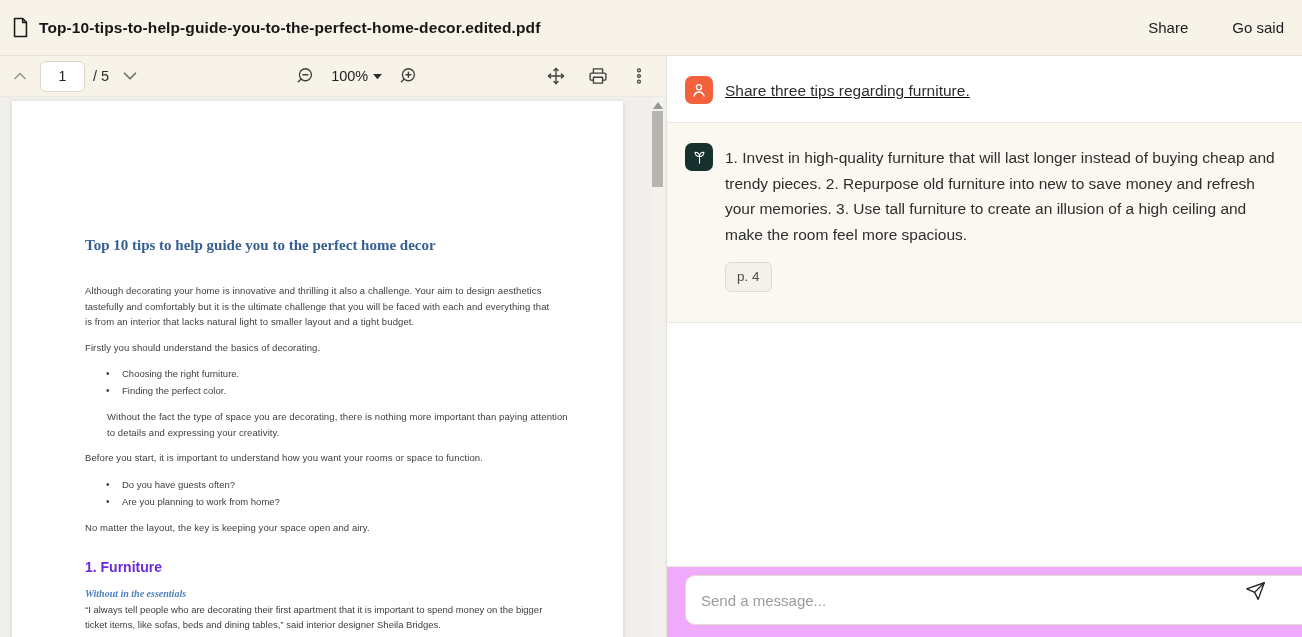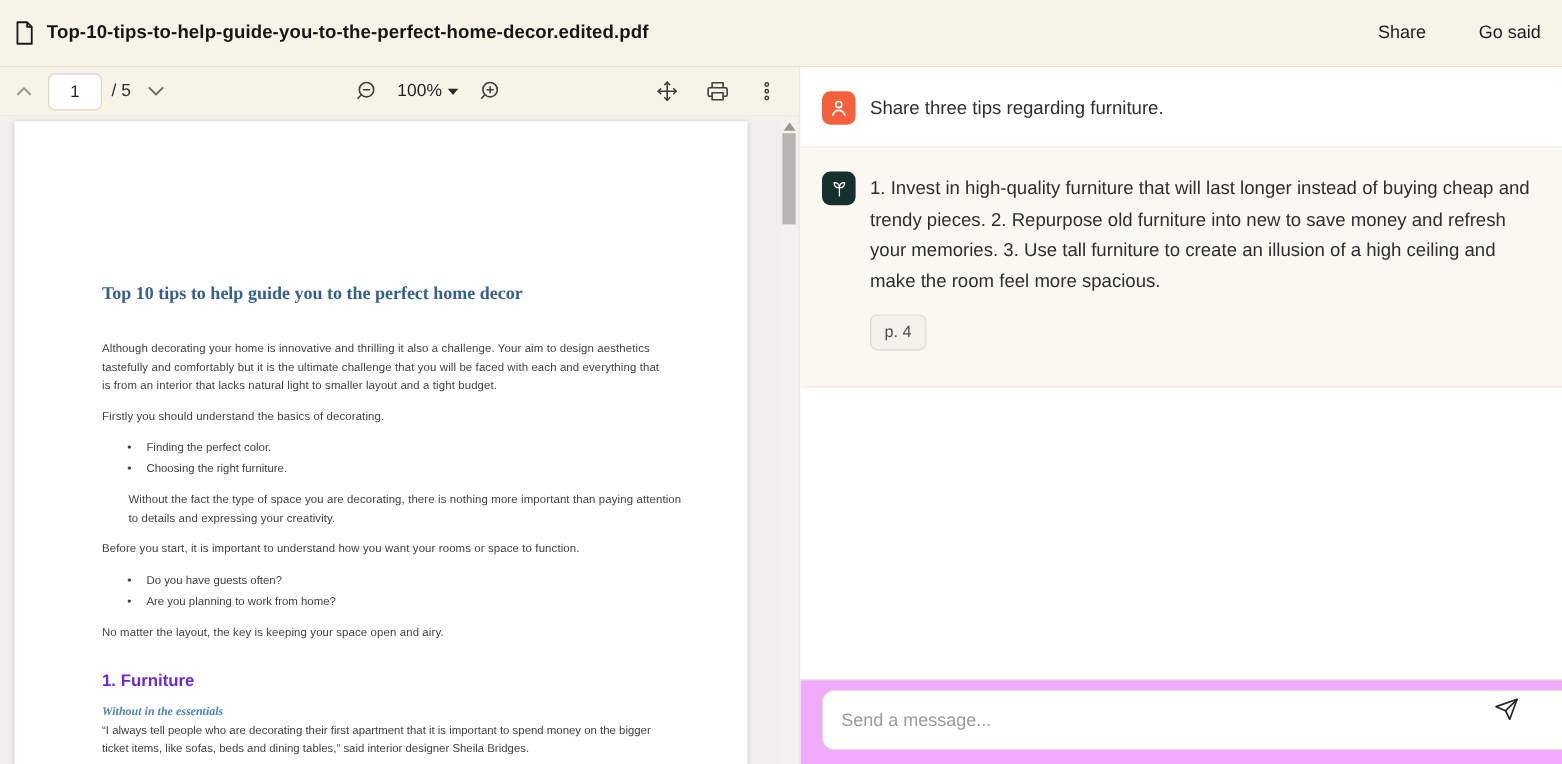--- a/index.html
+++ b/index.html
@@ -50,21 +50,21 @@
   .doc-quote { font-size:9.5px; line-height:14.5px; }
 
   .pdf-scrollbar { position:absolute; right:2px; top:0; width:13px; height:100%; background:#f3f1ed; }
   .sb-arrow-up { width:0; height:0; margin:5px auto 2px auto; border-left:5px solid transparent;
                  border-right:5px solid transparent; border-bottom:7px solid #97968f; }
   .sb-thumb { width:11px; margin:0 auto; height:76px; background:#b6b5b1; }
 
   
   .chat-pane { flex:1; display:flex; flex-direction:column; background:#fff; min-width:0; overflow:hidden; }
   .msg { display:flex; align-items:flex-start; gap:12px; padding:20px 18px; }
-  .msg-user { background:#fff; border-bottom:1px solid #ebe9e1; padding-bottom:18px; }
+  .msg-user { background:#fff; border-bottom:1px solid #ebe9e1; padding-bottom:18px;text-decoration:underline; }
   .msg-ai { background:#faf8f1; border-bottom:1px solid #eae7dd; padding-bottom:30px; }
   .avatar { width:28px; height:28px; border-radius:7px; flex:0 0 28px; display:flex; align-items:center; justify-content:center; }
   .avatar-user { background:#f2603c; }
   .avatar-ai { background:#16302d; }
   .msg-body { max-width:578px; }
   .msg-text { font-size:15.5px; line-height:25.5px; color:#2e2e2e; margin-top:2px; }
   .page-badge { display:inline-block; margin-top:15px; padding:6px 11px 7px 11px; background:#f3f1ea;
                 border:1px solid #dcd9cf; border-radius:6px; font-size:13.5px; color:#4f4f4f;
                 font-family:inherit; cursor:pointer; }
   .chat-spacer { flex:1; background:#fff; }
@@ -186,22 +186,22 @@
         </div>
       </div>
 
       <div class="pdf-viewport">
         <div class="pdf-page">
           <div class="page-content">
             <div class="doc-title">Top 10 tips to help guide you to the perfect home decor</div>
             <p class="doc-p">Although decorating your home is innovative and thrilling it also a challenge. Your aim to design aesthetics tastefully and comfortably but it is the ultimate challenge that you will be faced with each and everything that is from an interior that lacks natural light to smaller layout and a tight budget.</p>
             <p class="doc-p">Firstly you should understand the basics of decorating.</p>
             <ul class="doc-ul">
+              <li class="doc-li">Choosing the right furniture.</li>
               <li class="doc-li">Finding the perfect color.</li>
-              <li class="doc-li">Choosing the right furniture.</li>
             </ul>
             <p class="doc-p doc-indent">Without the fact the type of space you are decorating, there is nothing more important than paying attention to details and expressing your creativity.</p>
             <p class="doc-p">Before you start, it is important to understand how you want your rooms or space to function.</p>
             <ul class="doc-ul">
               <li class="doc-li">Do you have guests often?</li>
               <li class="doc-li">Are you planning to work from home?</li>
             </ul>
             <p class="doc-p">No matter the layout, the key is keeping your space open and airy.</p>
             <h2 class="doc-h2">1. Furniture</h2>
             <h3 class="doc-h3">Without in the essentials</h3>

